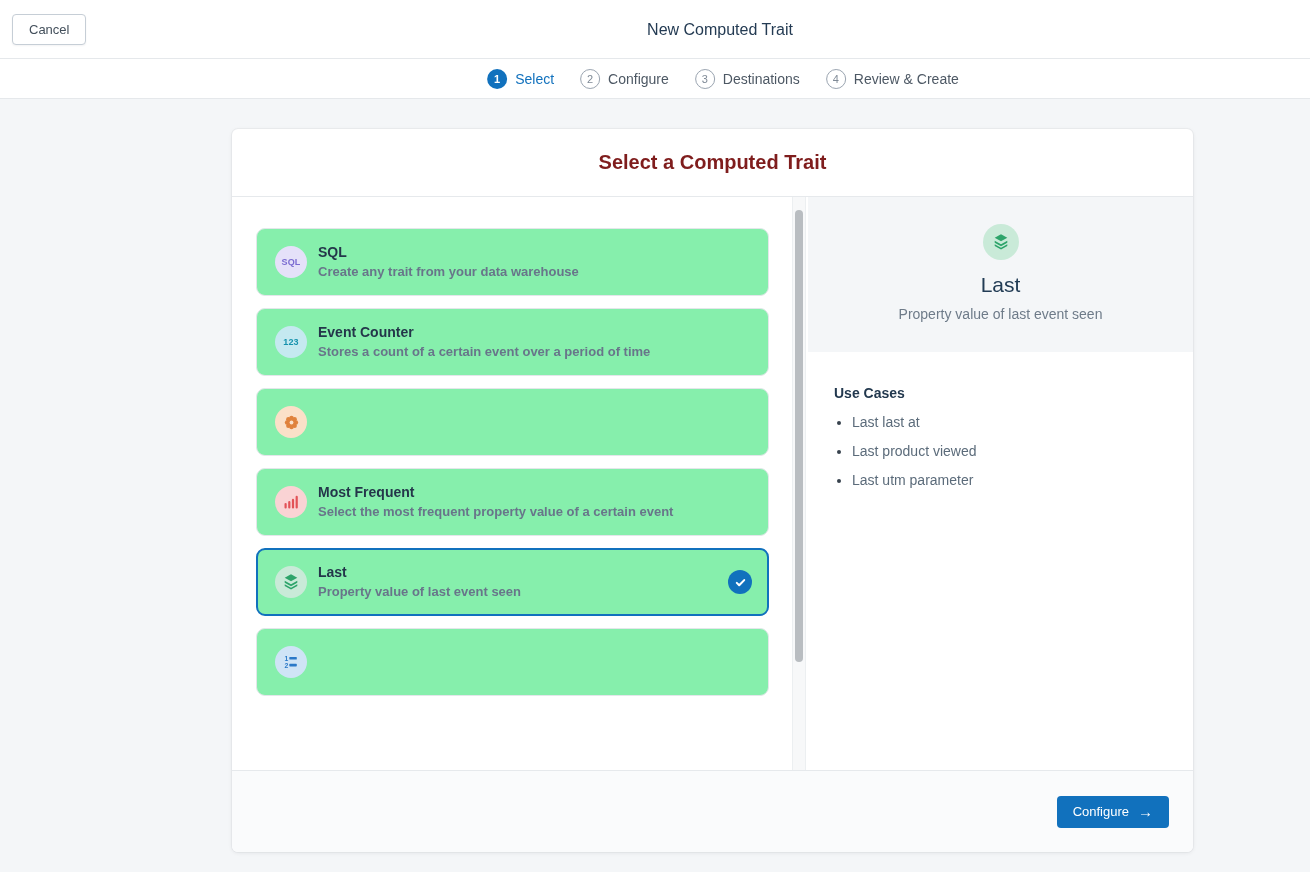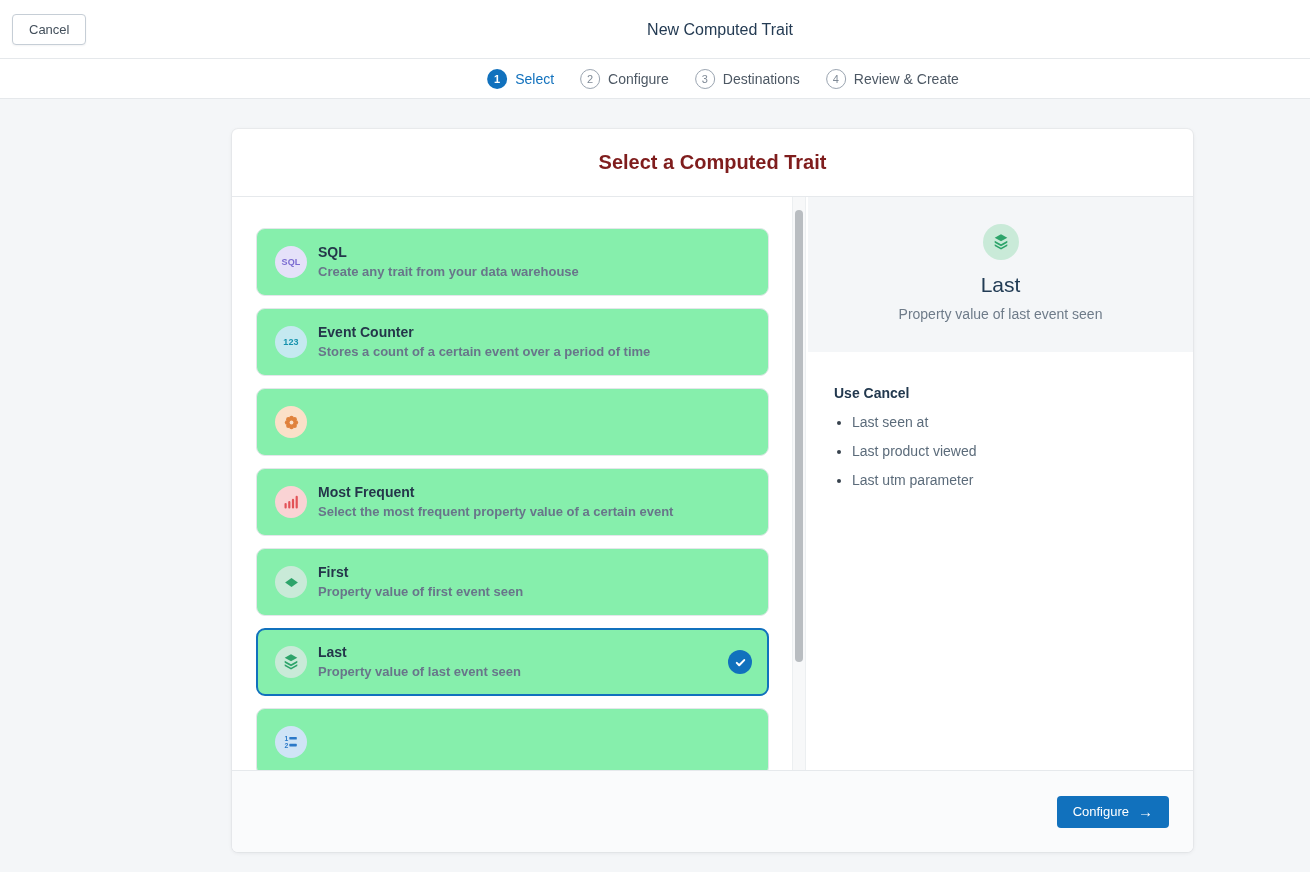--- a/index.html
+++ b/index.html
@@ -142,32 +142,20 @@
       <rect x="8.9" y="4.8" width="2.2" height="9.7" rx="1.1"></rect>
               <rect x="12.6" y="1.8" width="2.2" height="12.7" rx="1.1"></rect>
             </svg>
           </span>
     <span class="trait-text">
       <span class="trait-title">Most Frequent</span>
       <span class="trait-desc">Select the most frequent property value of a certain event</span>
     </span>
 
   </div>
-        <div class="trait-item">
-    <span class="trait-icon" style="background: rgb(201, 234, 216); color: rgb(45, 164, 106);">
-            <svg width="17" height="17" viewBox="0 0 16 16" fill="currentColor">
-              <polygon points="8,3.8 14,8 8,12.2 2,8"></polygon>
-            </svg>
-          </span>
-    <span class="trait-text">
-      <span class="trait-title">First</span>
-      <span class="trait-desc">Property value of first event seen</span>
-    </span>
-
-  </div>
         <div class="trait-item selected">
     <span class="trait-icon" style="background: rgb(201, 234, 216); color: rgb(45, 164, 106);">
             <svg width="18" height="18" viewBox="0 0 16 16" fill="currentColor">
       <polygon points="8,1.2 13.6,4.3 8,7.4 2.4,4.3"></polygon>
       <polygon points="2.4,6.9 8,10 13.6,6.9 13.6,8.6 8,11.7 2.4,8.6"></polygon>
       <polygon points="2.4,9.9 8,13 13.6,9.9 13.6,11.6 8,14.7 2.4,11.6"></polygon>
             </svg>
           </span>
     <span class="trait-text">
       <span class="trait-title">Last</span>
@@ -202,23 +190,23 @@
             <svg width="18" height="18" viewBox="0 0 16 16" fill="currentColor">
       <polygon points="8,1.2 13.6,4.3 8,7.4 2.4,4.3"></polygon>
       <polygon points="2.4,6.9 8,10 13.6,6.9 13.6,8.6 8,11.7 2.4,8.6"></polygon>
       <polygon points="2.4,9.9 8,13 13.6,9.9 13.6,11.6 8,14.7 2.4,11.6"></polygon>
             </svg>
           </div>
         <div class="detail-title">Last</div>
         <div class="detail-subtitle">Property value of last event seen</div>
       </div>
       <div class="detail-body">
-        <div class="usecases-heading">Use Cancel</div>
+        <div class="usecases-heading">Use Cases</div>
         <ul class="usecase-list" id="usecase-list">
-            <li>Last seen at</li>
+            <li>Last last at</li>
             <li>Last product viewed</li>
             <li>Last utm parameter</li>
           </ul>
       </div>
     </div>
   </div>
 
   <div class="card-footer">
     <button class="configure-btn">
       <span>Configure</span>

